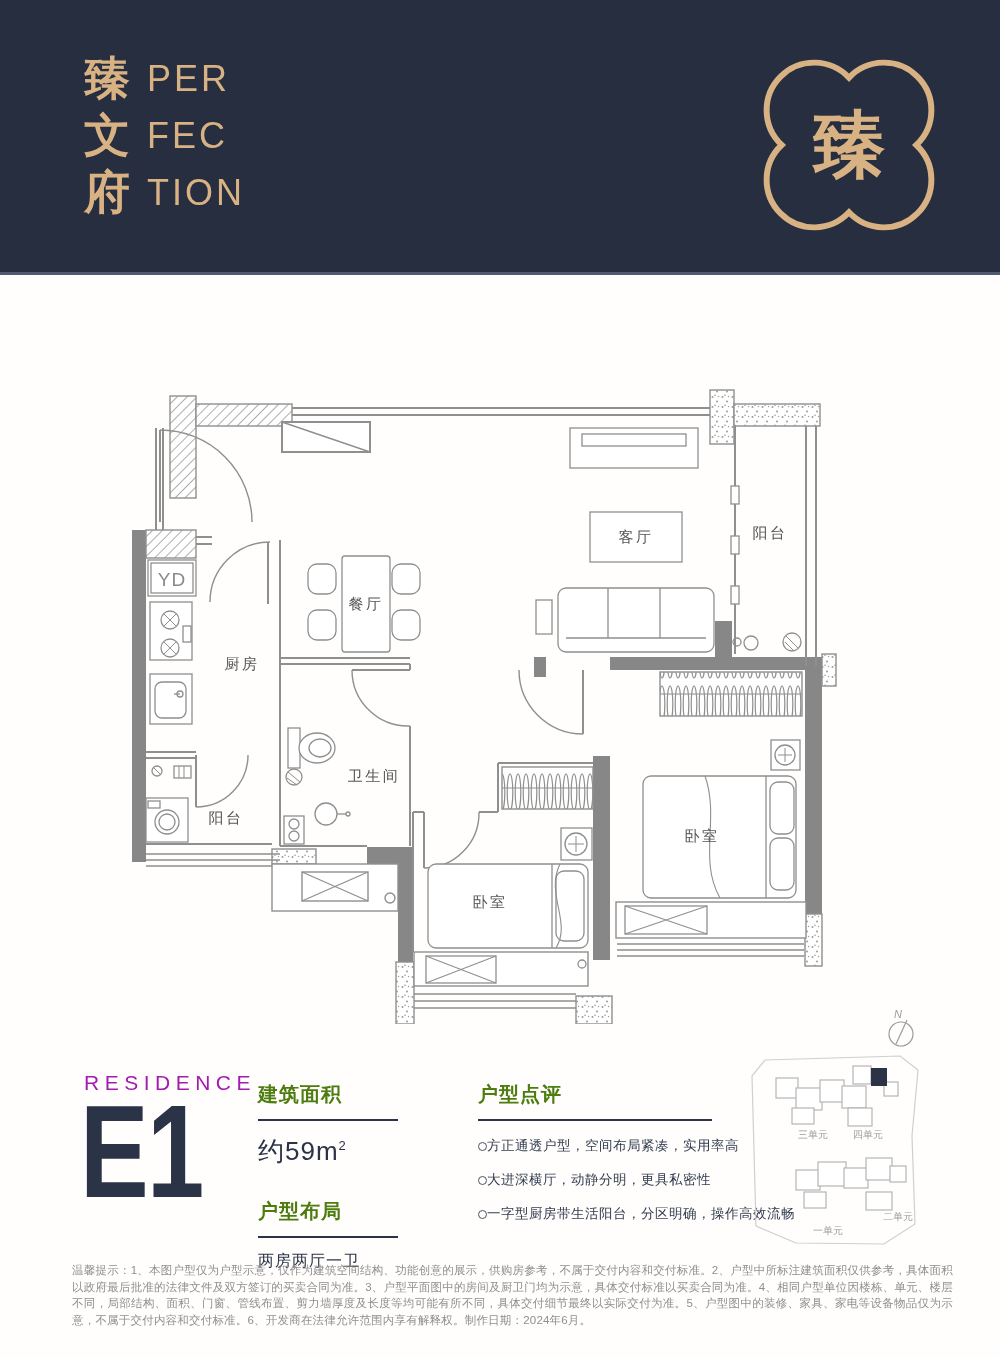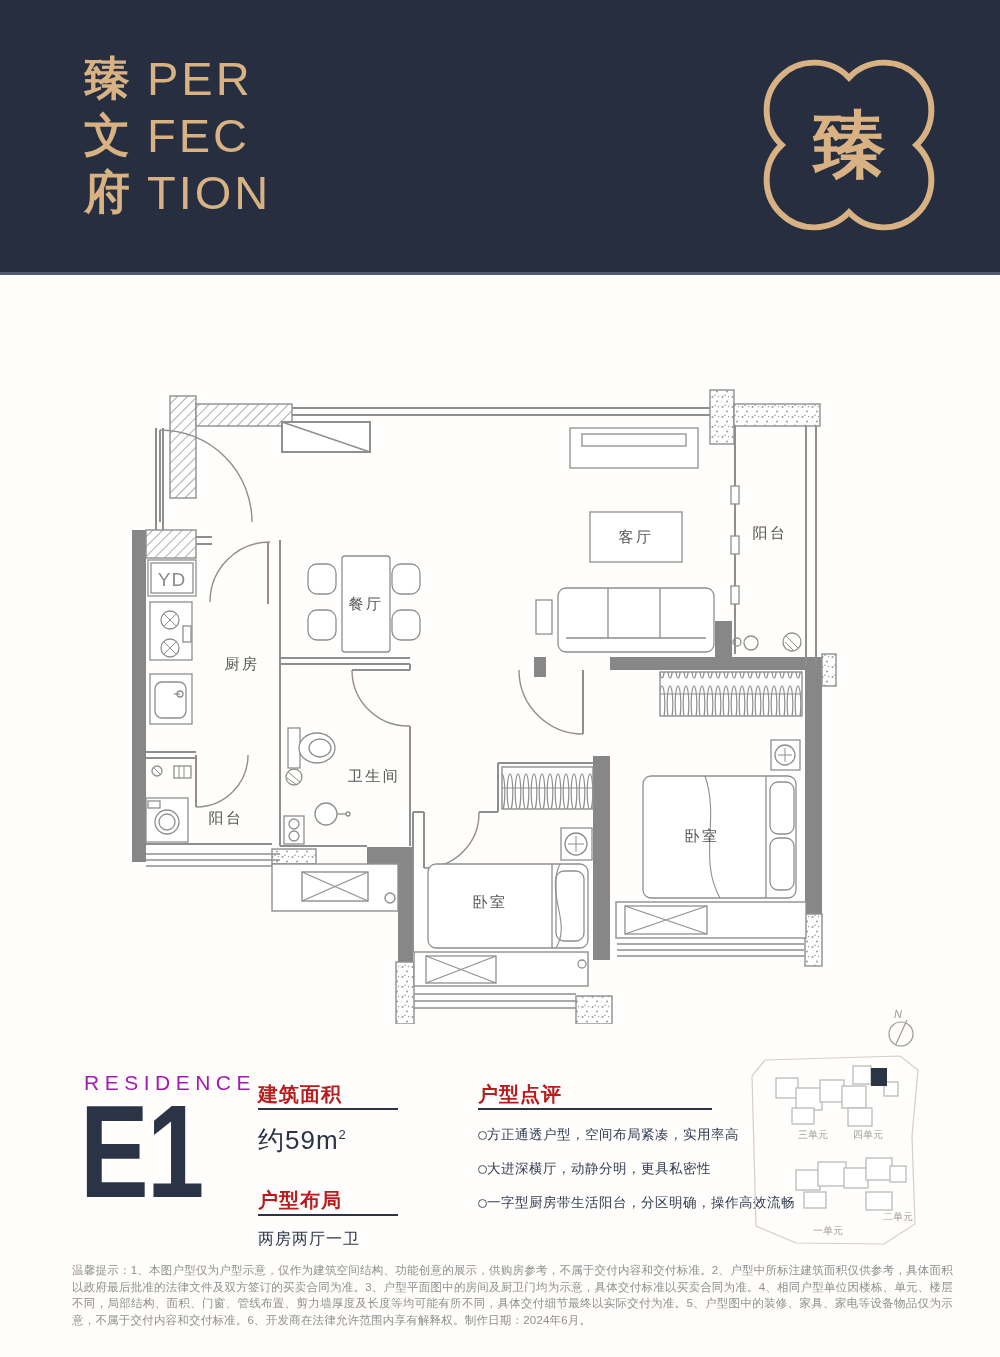--- a/index.html
+++ b/index.html
@@ -4,33 +4,33 @@
 <style>
   html,body{margin:0;padding:0;background:#e8e8e8;}
   .page{position:relative;width:1000px;height:1357px;background:#fffefc;overflow:hidden;
         font-family:"Liberation Sans",sans-serif;-webkit-font-smoothing:antialiased;}
   
   .band{position:absolute;left:0;top:0;width:1000px;height:272px;background:#262e40;
         border-bottom:3px solid #505a72;}
   .brand{position:absolute;left:84px;top:50px;display:flex;gap:16px;}
   .brand-cn{display:flex;flex-direction:column;color:#d9b284;font-size:46px;line-height:57px;
             font-weight:700;letter-spacing:1px;}
-  .brand-en{display:flex;flex-direction:column;color:#d9b284;font-size:47px;line-height:57px;
+  .brand-en{display:flex;flex-direction:column;color:#d9b284;font-size:36px;line-height:57px;
             font-weight:400;letter-spacing:3px;}
   .logo{position:absolute;left:762px;top:58px;width:174px;height:174px;}
   
   .plan{position:absolute;left:130px;top:374px;width:740px;height:650px;}
   .plan svg text{font-family:"Liberation Sans",sans-serif;}
   .residence{position:absolute;left:84px;top:1071px;font-size:21px;letter-spacing:5.5px;
              color:#a21caf;font-weight:400;}
   .unitcode{position:absolute;left:80px;top:1078px;font-size:132px;font-weight:700;color:#2b3447;
             line-height:1.12;transform:scaleX(0.78);transform-origin:left top;letter-spacing:-2px;}
   .col2{position:absolute;left:258px;top:1081px;width:140px;}
   .col3{position:absolute;left:478px;top:1081px;width:262px;}
-  .blk-title{font-size:20px;font-weight:700;color:#b91c1c;
+  .blk-title{font-size:20px;font-weight:700;color:#4d7c0f;padding-bottom:11px;
              border-bottom:2px solid #2b3447;letter-spacing:1px;}
   .blk-value{font-size:26px;color:#2b3447;margin-top:13px;letter-spacing:1px;}
   .blk-value sup{font-size:13px;}
   .blk2{margin-top:29px;}
   .blk-value.small{font-size:16px;}
   .bullets{margin-top:8px;}
   .bullet-row{display:flex;align-items:center;margin-top:16px;}
   .ring{width:7px;height:7px;border:1.5px solid #4a5266;border-radius:50%;flex:0 0 auto;}
   .bullet-text{font-size:13.5px;color:#333c50;letter-spacing:0.5px;white-space:nowrap;}
   .sitemap{position:absolute;left:748px;top:1008px;width:250px;height:244px;}

